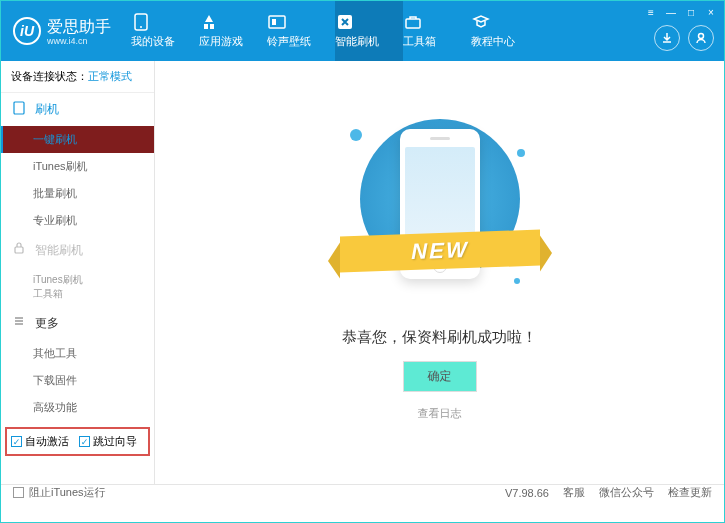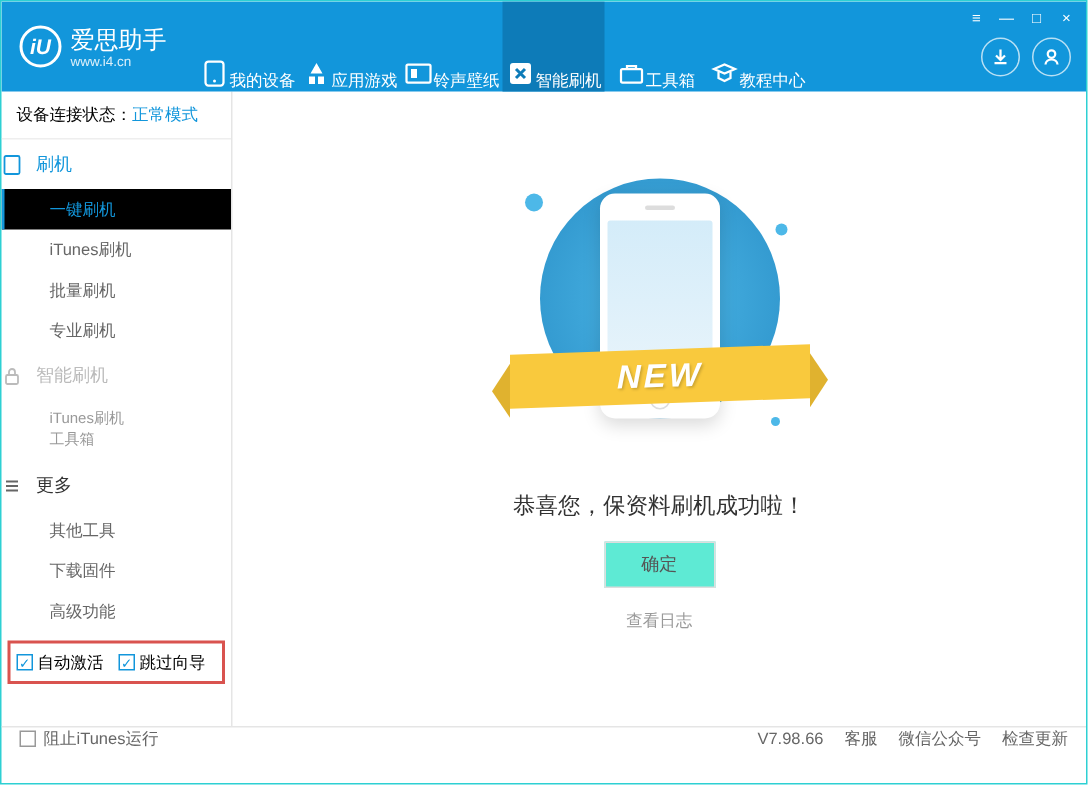--- a/index.html
+++ b/index.html
@@ -3,36 +3,36 @@
 <meta charset="utf-8">
 <style>
 *{margin:0;padding:0;box-sizing:border-box;font-family:"Microsoft YaHei",Arial,sans-serif}
 body{background:#fff;width:725px;height:523px;overflow:hidden;position:relative;border:1px solid #2dd0d3}
 .header{background:#1296db;height:60px;display:flex;align-items:center;color:#fff;position:relative}
 .logo-area{display:flex;align-items:center;padding:0 12px;min-width:130px}
 .logo-circle{width:28px;height:28px;border:2px solid #fff;border-radius:50%;display:flex;align-items:center;justify-content:center;font-weight:bold;font-size:14px;margin-right:6px;font-style:italic}
 .logo-text{font-size:16px;font-weight:500}
 .logo-sub{font-size:9px;opacity:.85;display:block;margin-top:-2px}
 .nav{display:flex;flex:1;height:100%}
-.nav-item{width:68px;display:flex;align-items:flex-end;justify-content:center;font-size:11px;cursor:pointer;position:relative}
+.nav-item{width:68px;display:flex;flex-direction:column;align-items:flex-start;justify-content:center;font-size:11px;cursor:pointer;position:relative}
 .nav-item.active{background:#0d7bb8}
 .nav-icon{width:20px;height:18px;margin-bottom:3px;display:flex;align-items:center;justify-content:center}
 .win-controls{position:absolute;top:0;right:0;display:flex;gap:6px;padding:4px 6px;font-size:10px;align-items:center}
 .win-btn{width:14px;height:14px;display:flex;align-items:center;justify-content:center;cursor:pointer}
 .header-right{position:absolute;right:10px;top:24px;display:flex;gap:8px}
 .circle-btn{width:26px;height:26px;border:1.5px solid rgba(255,255,255,.7);border-radius:50%;display:flex;align-items:center;justify-content:center;cursor:pointer}
 .body{display:flex;height:423px}
 .sidebar{width:154px;border-right:1px solid #e5e5e5;font-size:12px;overflow:hidden}
 .conn-status{padding:8px 10px;border-bottom:1px solid #eee;font-size:11px}
 .conn-status .mode{color:#1296db}
-.cat{display:flex;align-items:center;padding:8px 1px;color:#333;cursor:pointer}
+.cat{display:flex;align-items:flex-start;padding:8px 12px;color:#333;cursor:pointer}
 .cat-icon{width:16px;margin-right:6px;display:inline-flex}
 .cat.active{color:#1296db}
 .sub{padding:6px 10px 6px 32px;color:#666;cursor:pointer;font-size:11px}
-.sub.active{background:#000000;color:#1296db;border-left:2px solid #1296db;padding-left:30px}
+.sub.active{background:#7f1d1d;color:#1296db;border-left:2px solid #1296db;padding-left:30px}
 .sub.note{color:#999;font-size:10px;line-height:1.4}
 .cat.dim{color:#bbb}
 .checks{border:2px solid #d9534f;margin:6px 4px;padding:5px 4px;display:flex;gap:10px;font-size:11px}
 .chk{display:flex;align-items:center;gap:3px;cursor:pointer}
 .chk-box{width:11px;height:11px;border:1px solid #1296db;display:inline-flex;align-items:center;justify-content:center;color:#1296db;font-size:9px}
 .main{flex:1;display:flex;flex-direction:column;align-items:center;justify-content:center;position:relative}
 .phone-img{width:150px;height:180px;position:relative;margin-bottom:10px}
 .circle-bg{position:absolute;width:160px;height:160px;border-radius:50%;background:radial-gradient(circle,#4db8e8 0%,#2a8fc7 100%);left:-5px;top:-5px}
 .dots{position:absolute;width:100%;height:100%}
 .dot{position:absolute;border-radius:50%;background:#4db8e8}

